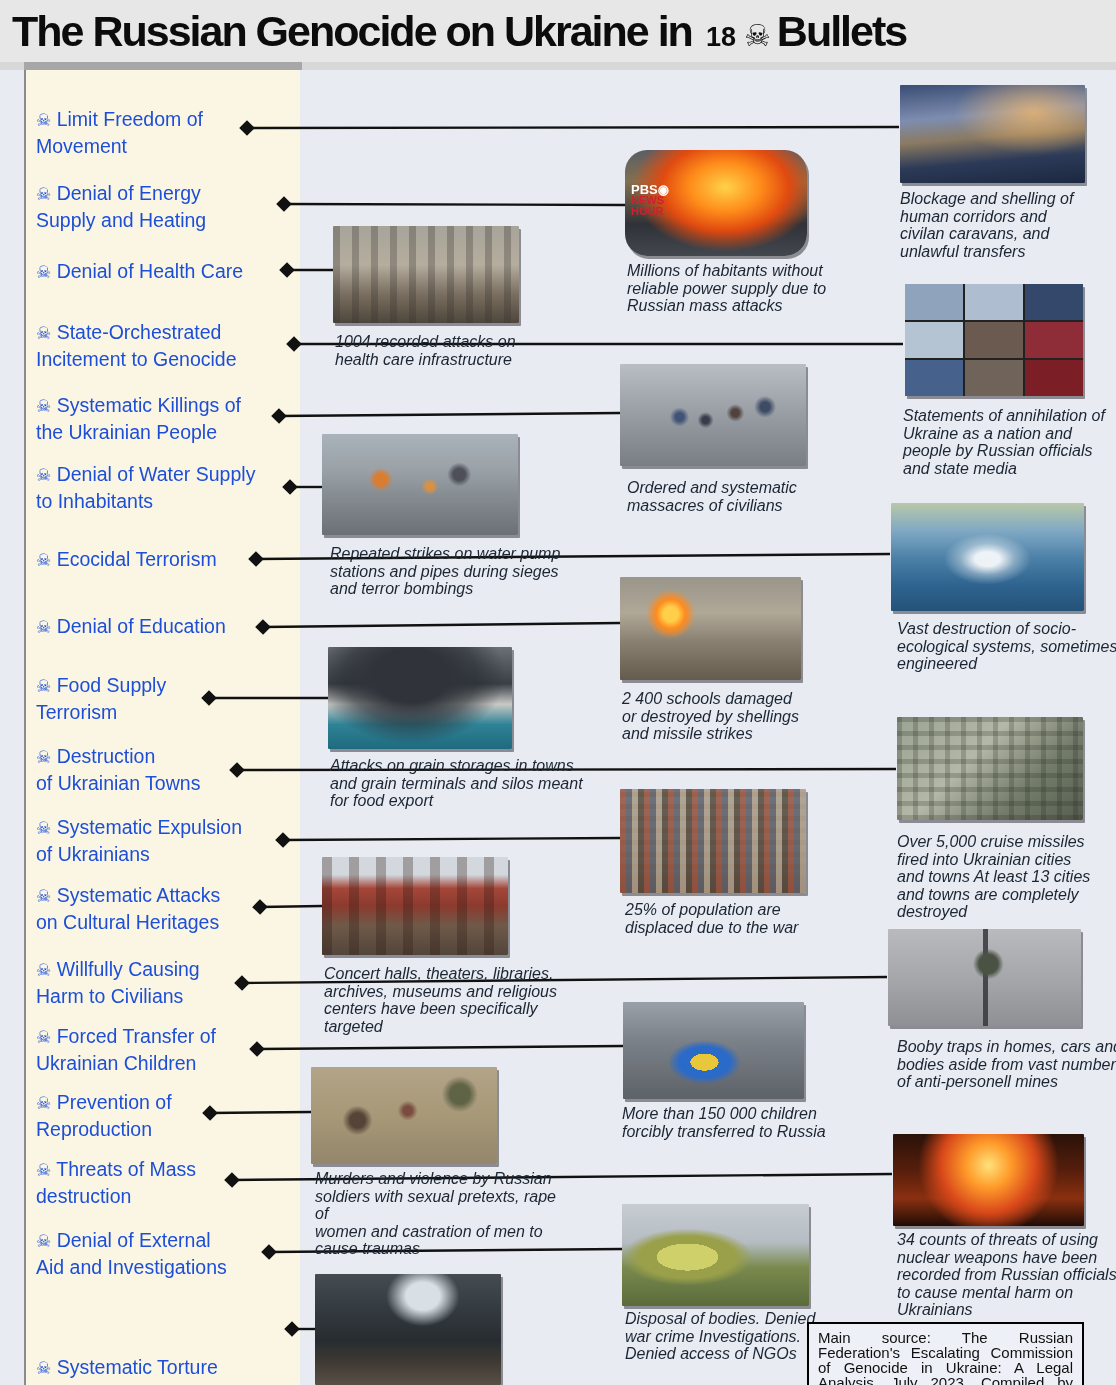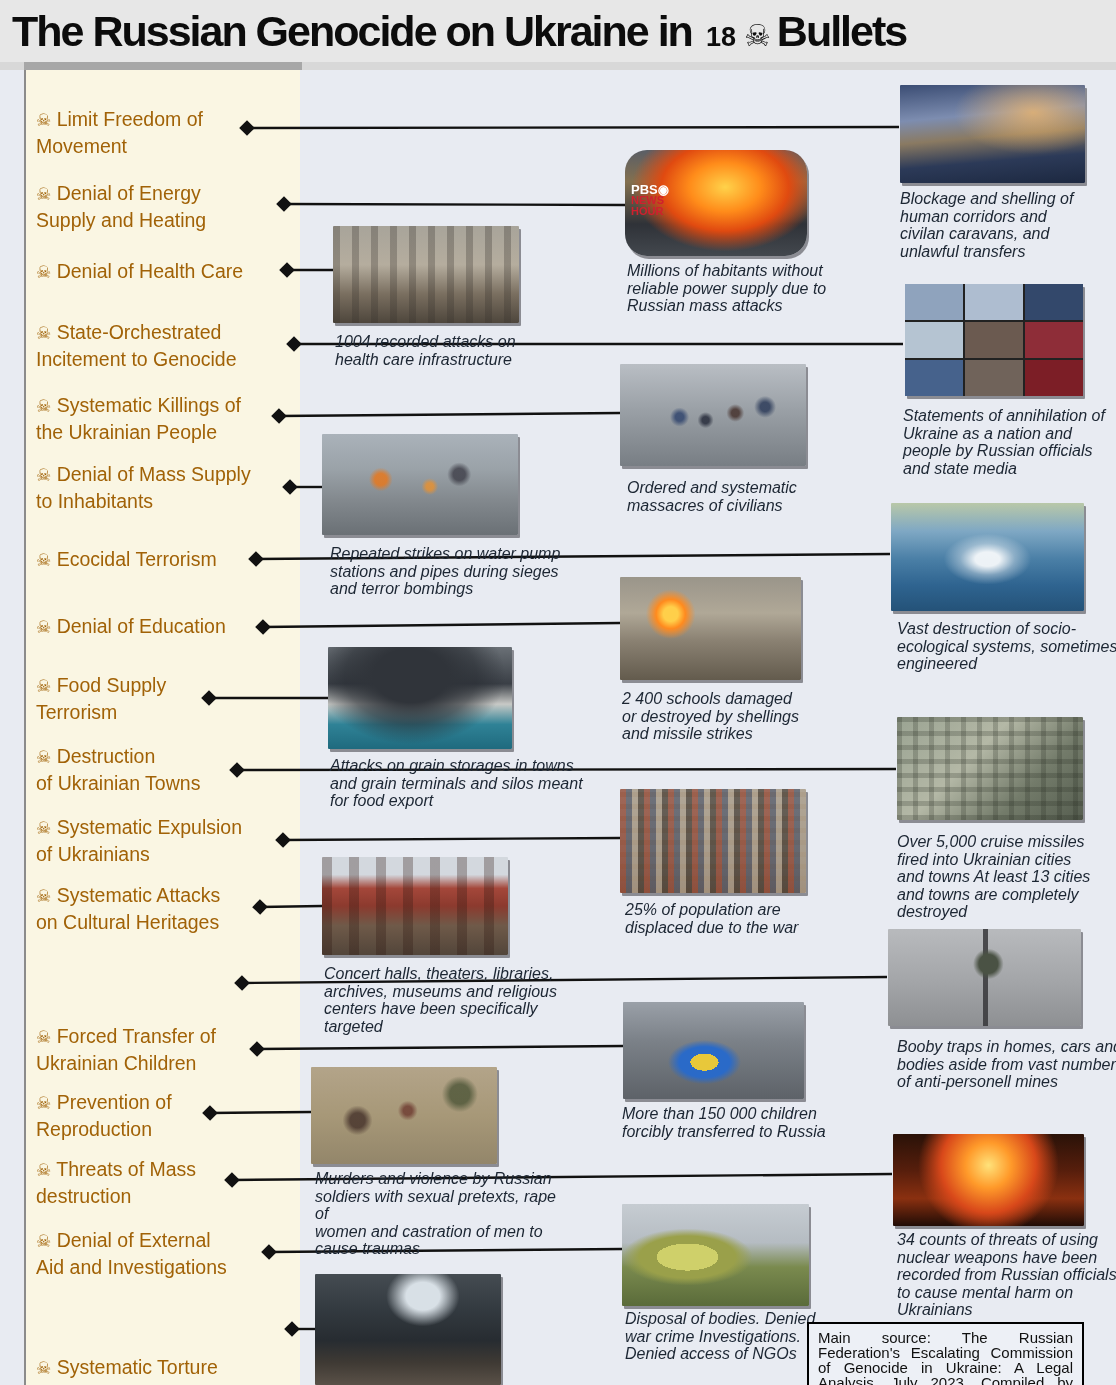--- a/index.html
+++ b/index.html
@@ -14,21 +14,21 @@
   .t-num  { font-size:27px; letter-spacing:0; margin:0 2px 0 14px; }
   .t-skull{ font-size:30px; letter-spacing:0; margin:0 6px; font-family:"DejaVu Sans", sans-serif; }
   .scroll-track { position:absolute; left:0; top:62px; width:1116px; height:8px; background:#d8d8d8; }
   .scroll-thumb { position:absolute; left:24px; top:0; width:278px; height:8px; background:#a7a7a7; }
 
   
   .cream { position:absolute; left:24px; top:70px; width:276px; height:1315px;
            background:#faf6e3; border-left:2px solid #8b8b8b; }
 
   .bullet { position:absolute; left:36px; width:262px; font-size:19.5px; line-height:26px;
-            color:#a16207; }
+            color:#1d4ed8; }
   .skull  { font-family:"DejaVu Sans", sans-serif; font-size:17px; }
   .blabel { white-space:pre-line; }
 
   
   .connectors { position:absolute; left:0; top:0; width:1116px; height:1385px; pointer-events:none; }
 
   
   .photo { position:absolute; box-shadow:2px 3px 0 rgba(45,45,52,.5); border-radius:1px; }
   .caption { position:absolute; font-style:italic; font-size:16px; line-height:17.5px;
              color:#1c2633; white-space:pre-line; }
@@ -150,32 +150,34 @@
 
   <div class="bullet" style="top:106px"><span class="skull">☠</span> <span class="blabel">Limit Freedom of
 Movement</span></div>
   <div class="bullet" style="top:180px"><span class="skull">☠</span> <span class="blabel">Denial of Energy
 Supply and Heating</span></div>
   <div class="bullet" style="top:258px"><span class="skull">☠</span> <span class="blabel">Denial of Health Care</span></div>
   <div class="bullet" style="top:319px"><span class="skull">☠</span> <span class="blabel">State-Orchestrated
 Incitement to Genocide</span></div>
   <div class="bullet" style="top:392px"><span class="skull">☠</span> <span class="blabel">Systematic Killings of
 the Ukrainian People</span></div>
-  <div class="bullet" style="top:461px"><span class="skull">☠</span> <span class="blabel">Denial of Mass Supply
+  <div class="bullet" style="top:461px"><span class="skull">☠</span> <span class="blabel">Denial of Water Supply
 to Inhabitants</span></div>
   <div class="bullet" style="top:546px"><span class="skull">☠</span> <span class="blabel">Ecocidal Terrorism</span></div>
   <div class="bullet" style="top:613px"><span class="skull">☠</span> <span class="blabel">Denial of Education</span></div>
   <div class="bullet" style="top:672px"><span class="skull">☠</span> <span class="blabel">Food Supply
 Terrorism</span></div>
   <div class="bullet" style="top:743px"><span class="skull">☠</span> <span class="blabel">Destruction
 of Ukrainian Towns</span></div>
   <div class="bullet" style="top:814px"><span class="skull">☠</span> <span class="blabel">Systematic Expulsion
 of Ukrainians</span></div>
   <div class="bullet" style="top:882px"><span class="skull">☠</span> <span class="blabel">Systematic Attacks
 on Cultural Heritages</span></div>
+  <div class="bullet" style="top:956px"><span class="skull">☠</span> <span class="blabel">Willfully Causing
+Harm to Civilians</span></div>
   <div class="bullet" style="top:1023px"><span class="skull">☠</span> <span class="blabel">Forced Transfer of
 Ukrainian Children</span></div>
   <div class="bullet" style="top:1156px"><span class="skull">☠</span> <span class="blabel">Threats of Mass
 destruction</span></div>
   <div class="bullet" style="top:1089px"><span class="skull">☠</span> <span class="blabel">Prevention of
 Reproduction</span></div>
   <div class="bullet" style="top:1227px"><span class="skull">☠</span> <span class="blabel">Denial of External
 Aid and Investigations</span></div>
   <div class="bullet" style="top:1354px"><span class="skull">☠</span> <span class="blabel">Systematic Torture
 and Unlawful Detentions</span></div>

